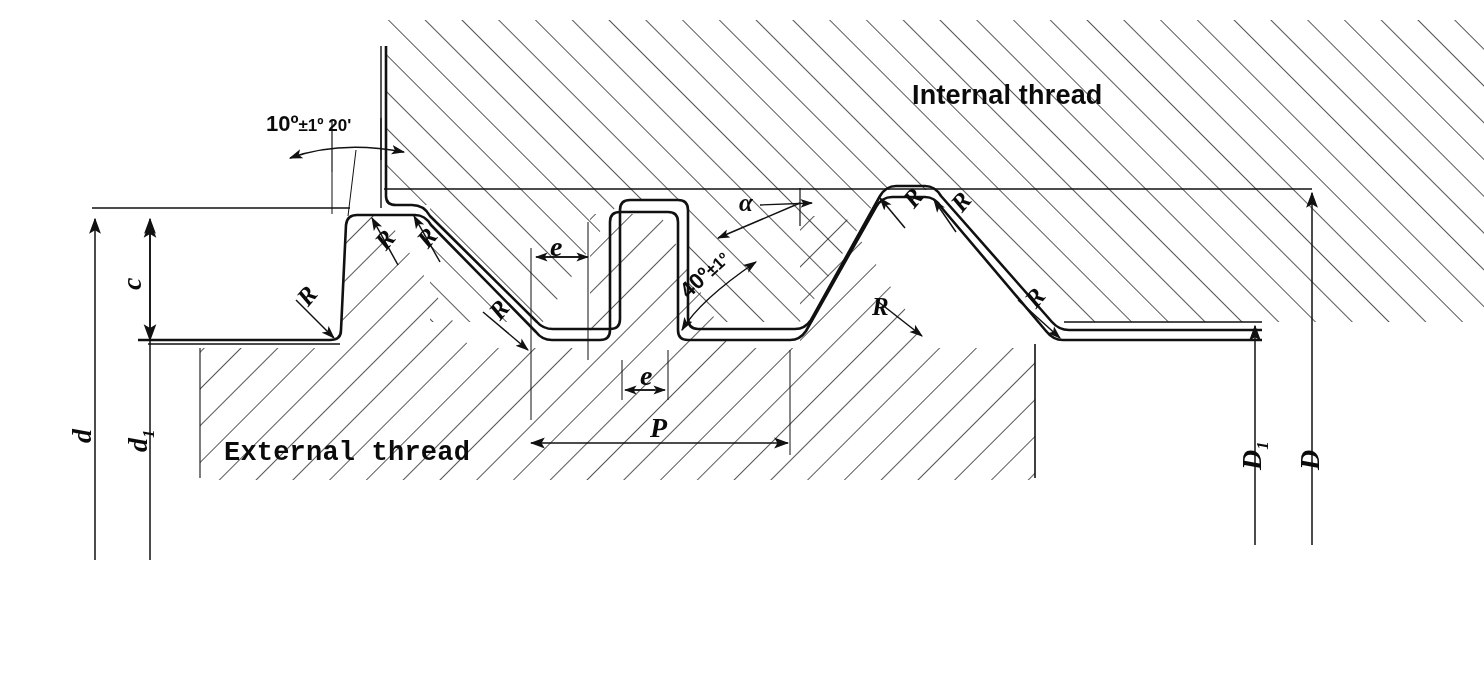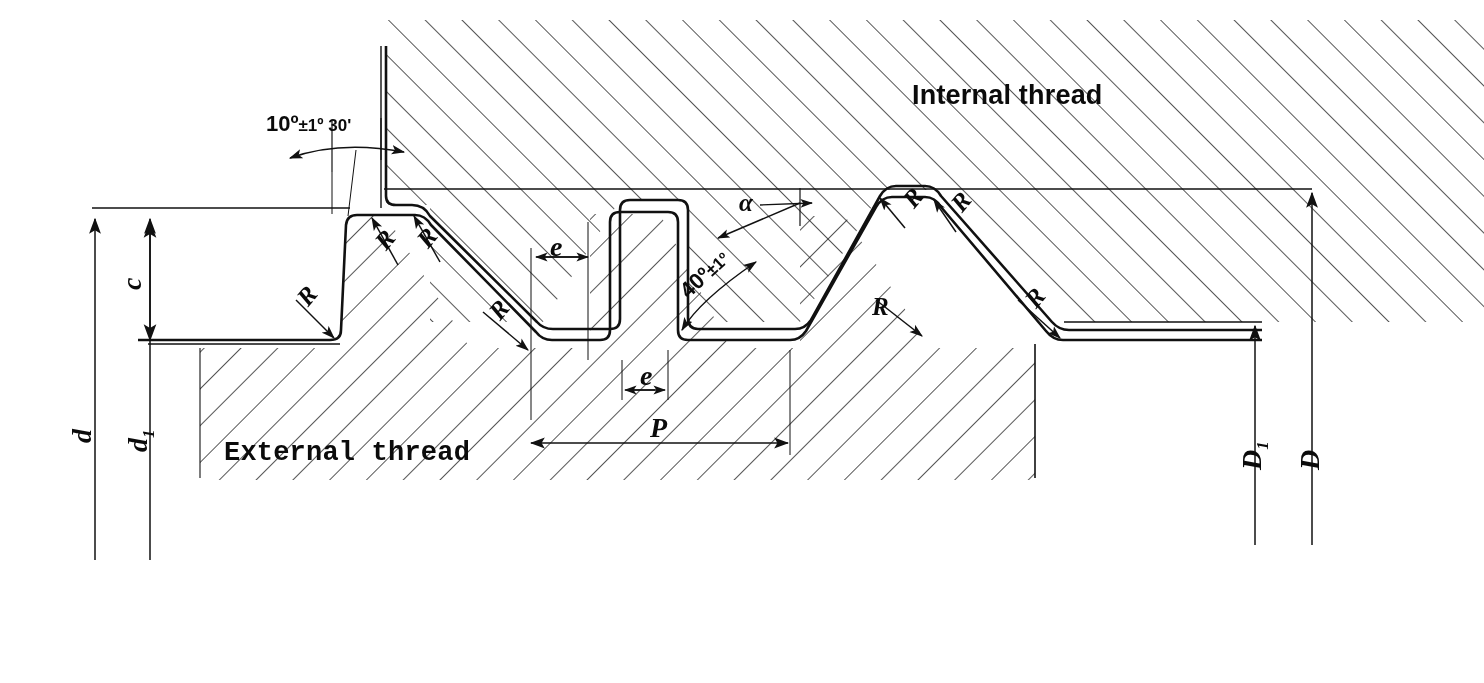--- a/index.html
+++ b/index.html
@@ -225,21 +225,21 @@
   <g>
     <line x1="1018" y1="300" x2="1060" y2="338" stroke="#111" stroke-width="1.5" marker-end="url(#ahs)"></line>
   </g>
 </svg>
 
 <div class="lbl thread-name" style="left:912px;top:82px;">Internal thread</div>
 
 <div class="lbl thread-name" style="left:224px;top:440px;font-family:Liberation Mono, monospace;">External thread</div>
 
 <div class="lbl ang" style="left:266px;top:113px;">
-  <span>10º</span><span class="sm">±1º 30'</span>
+  <span>10º</span><span class="sm">±1º 20'</span>
 </div>
 
 <div class="lbl ang" style="left:676px;top:286px;transform:rotate(-43deg);transform-origin:left top;">
   <span>40º</span><span class="sm">±1º</span>
 </div>
 
 <div class="lbl alpha" style="left:739px;top:190px;">α</div>
 
 <div class="lbl dim-italic" style="left:550px;top:233px;">e</div>
 

